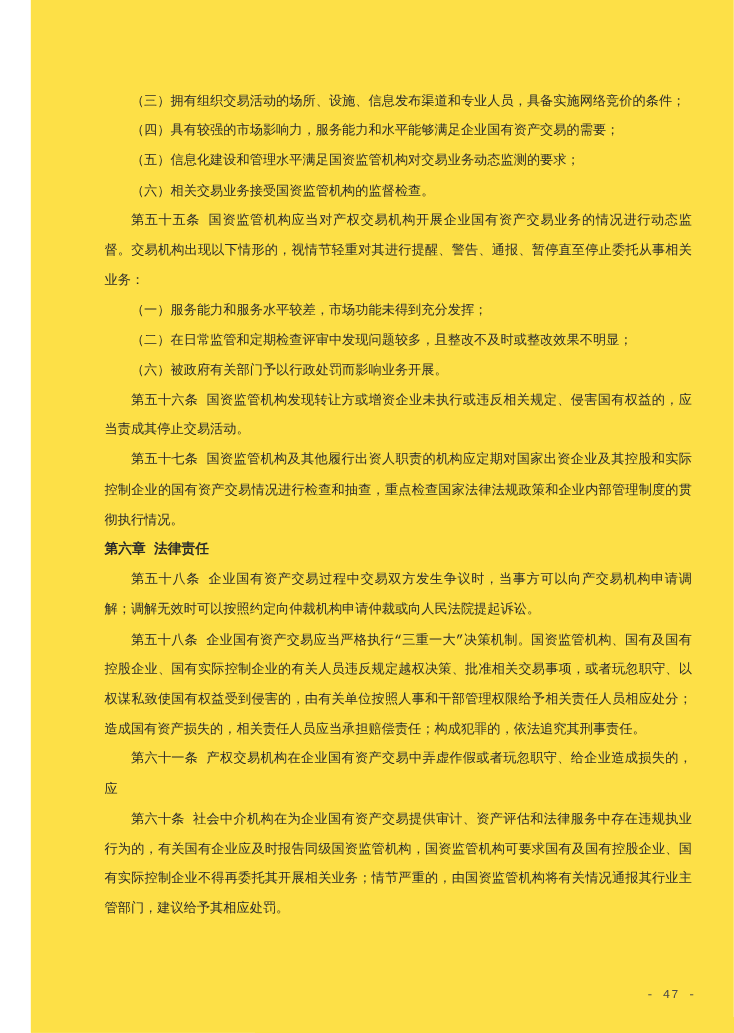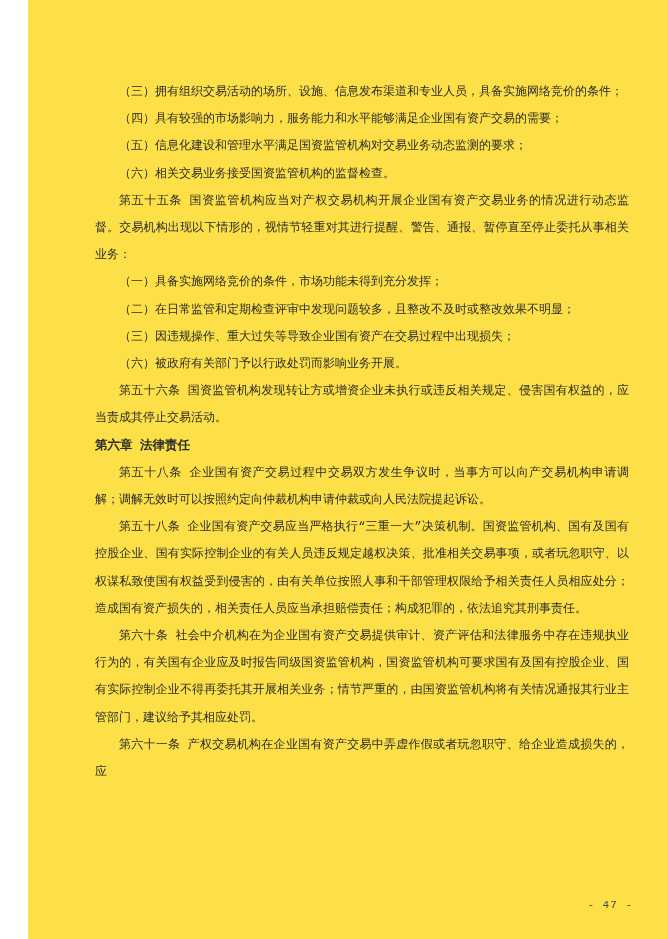--- a/index.html
+++ b/index.html
@@ -47,25 +47,25 @@
 </head>
 <body>
 
 <div class="page">
   <div class="content">
     <p>（三）拥有组织交易活动的场所、设施、信息发布渠道和专业人员，具备实施网络竞价的条件；</p>
     <p>（四）具有较强的市场影响力，服务能力和水平能够满足企业国有资产交易的需要；</p>
     <p>（五）信息化建设和管理水平满足国资监管机构对交易业务动态监测的要求；</p>
     <p>（六）相关交易业务接受国资监管机构的监督检查。</p>
     <p>第五十五条 国资监管机构应当对产权交易机构开展企业国有资产交易业务的情况进行动态监督。交易机构出现以下情形的，视情节轻重对其进行提醒、警告、通报、暂停直至停止委托从事相关业务：</p>
-    <p>（一）具备实施网络竞价的条件，市场功能未得到充分发挥；</p>
+    <p>（一）服务能力和服务水平较差，市场功能未得到充分发挥；</p>
     <p>（二）在日常监管和定期检查评审中发现问题较多，且整改不及时或整改效果不明显；</p>
-    <p>（三）因违规操作、重大过失等导致企业国有资产在交易过程中出现损失；</p>
     <p>（六）被政府有关部门予以行政处罚而影响业务开展。</p>
     <p>第五十六条 国资监管机构发现转让方或增资企业未执行或违反相关规定、侵害国有权益的，应当责成其停止交易活动。</p>
+    <p>第五十七条 国资监管机构及其他履行出资人职责的机构应定期对国家出资企业及其控股和实际控制企业的国有资产交易情况进行检查和抽查，重点检查国家法律法规政策和企业内部管理制度的贯彻执行情况。</p>
     <p class="chapter">第六章 法律责任</p>
     <p>第五十八条 企业国有资产交易过程中交易双方发生争议时，当事方可以向产交易机构申请调解；调解无效时可以按照约定向仲裁机构申请仲裁或向人民法院提起诉讼。</p>
     <p>第五十八条 企业国有资产交易应当严格执行“三重一大”决策机制。国资监管机构、国有及国有控股企业、国有实际控制企业的有关人员违反规定越权决策、批准相关交易事项，或者玩忽职守、以权谋私致使国有权益受到侵害的，由有关单位按照人事和干部管理权限给予相关责任人员相应处分；造成国有资产损失的，相关责任人员应当承担赔偿责任；构成犯罪的，依法追究其刑事责任。</p>
+    <p>第六十一条 产权交易机构在企业国有资产交易中弄虚作假或者玩忽职守、给企业造成损失的，应</p>
     <p>第六十条 社会中介机构在为企业国有资产交易提供审计、资产评估和法律服务中存在违规执业行为的，有关国有企业应及时报告同级国资监管机构，国资监管机构可要求国有及国有控股企业、国有实际控制企业不得再委托其开展相关业务；情节严重的，由国资监管机构将有关情况通报其行业主管部门，建议给予其相应处罚。</p>
-    <p>第六十一条 产权交易机构在企业国有资产交易中弄虚作假或者玩忽职守、给企业造成损失的，应</p>
   </div>
   <div class="page-number">- 47 -</div>
 </div>
 
 </body></html>

